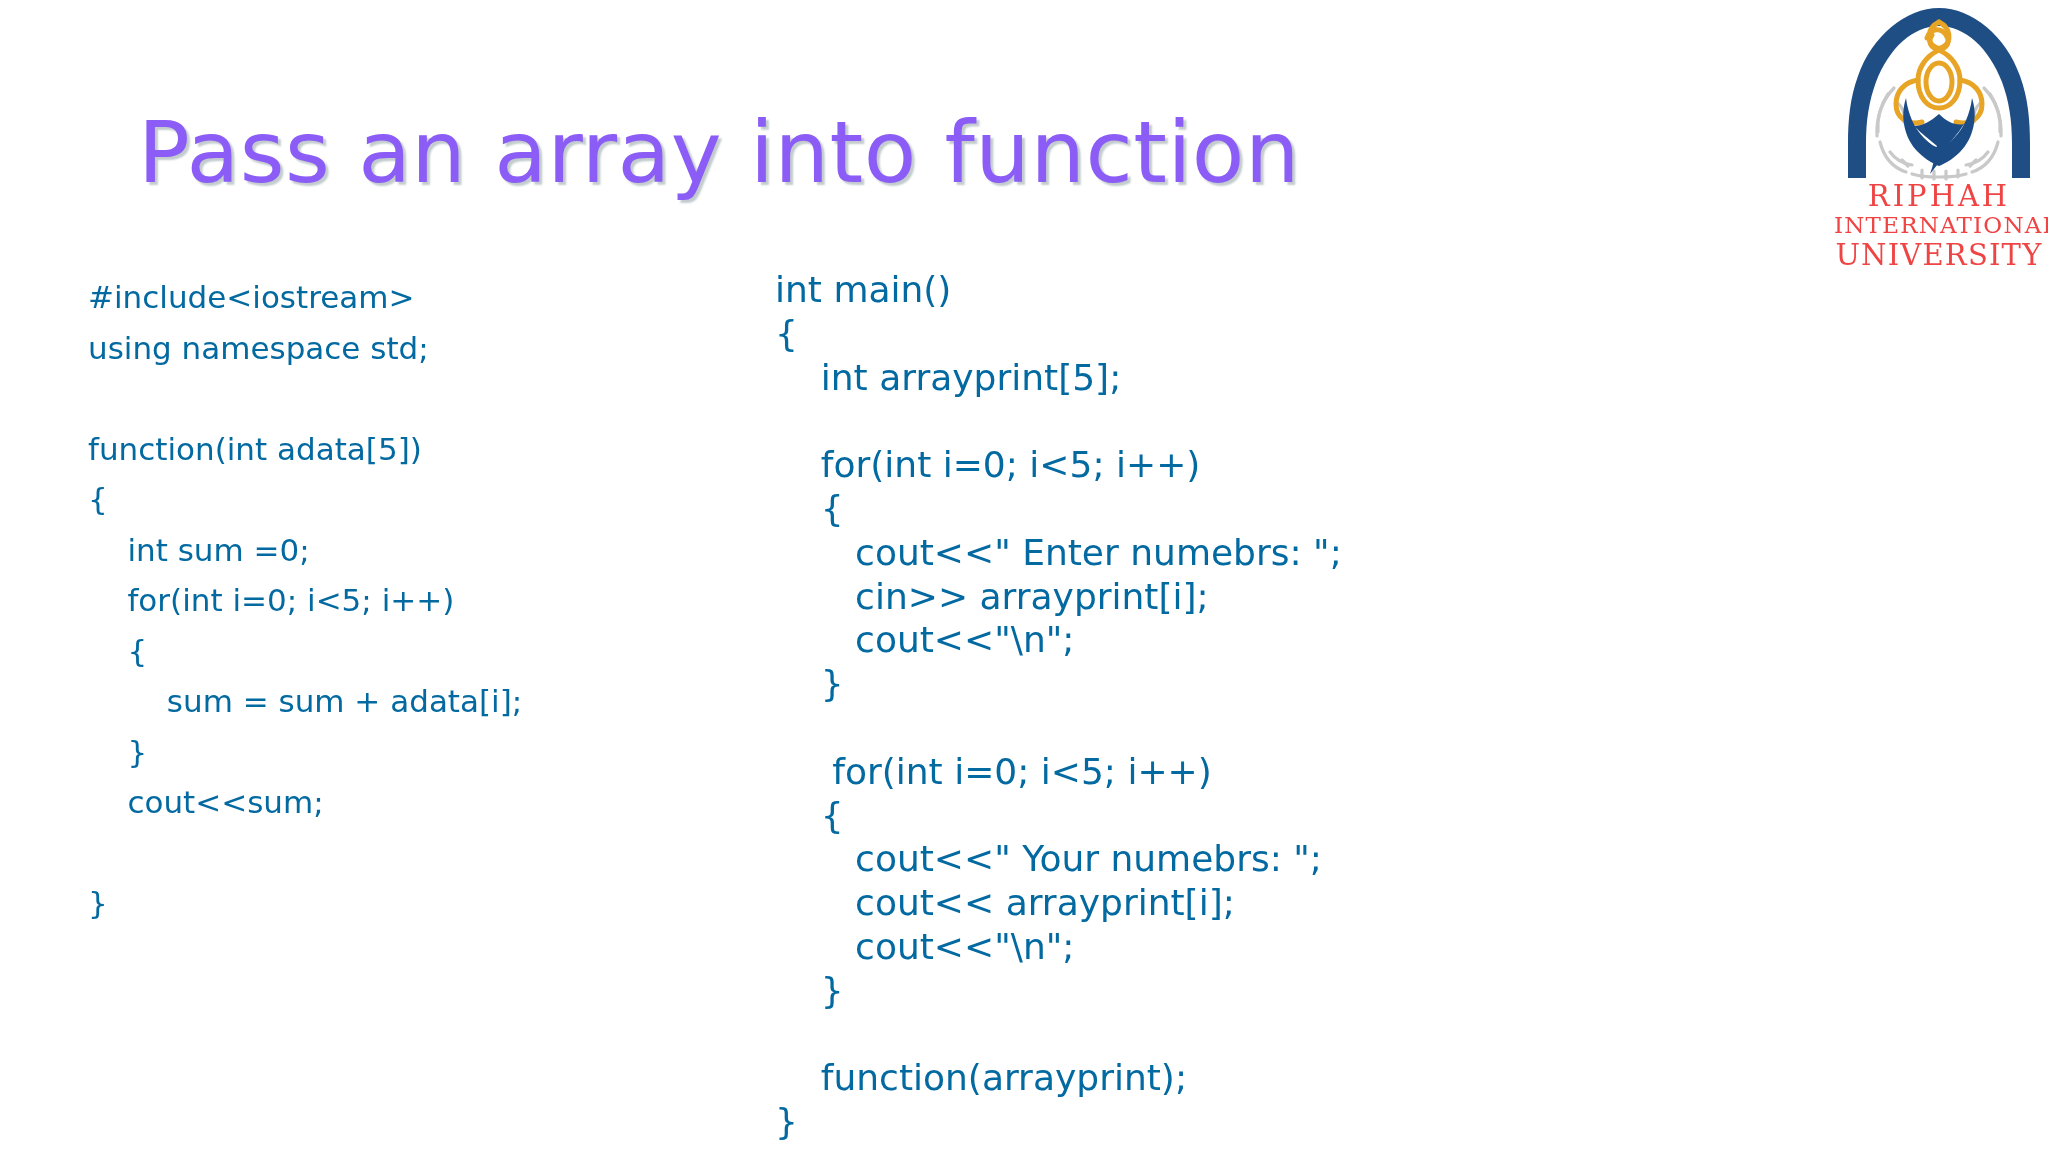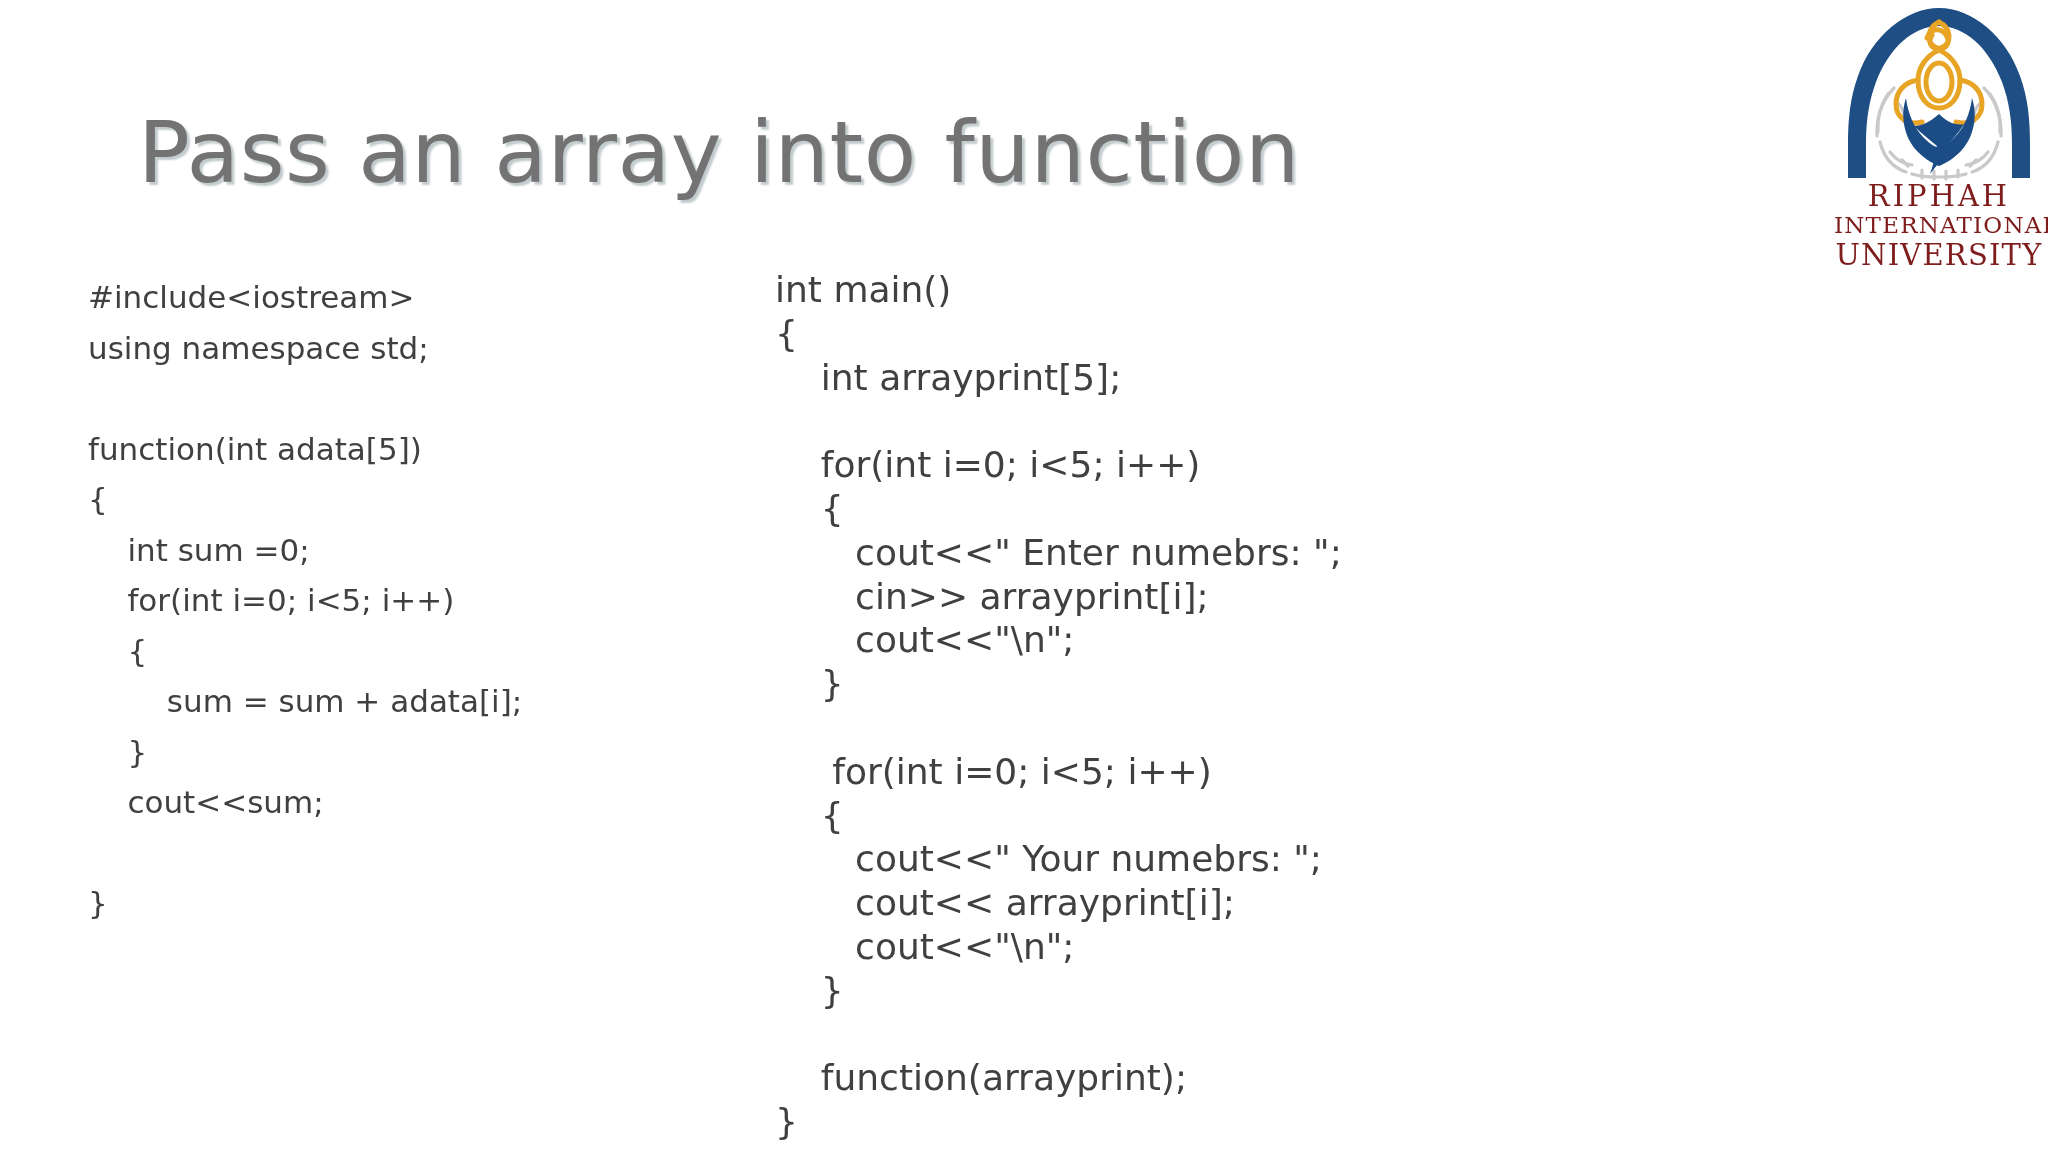--- a/index.html
+++ b/index.html
@@ -16,31 +16,31 @@
   }
 
   
   #slide-title {
     position: absolute;
     left: 138px;
     top: 107px;
     font-family: "DejaVu Sans", sans-serif;
     font-size: 86px;
     font-weight: 400;
-    color: #737373;
+    color: #8b5cf6;
     letter-spacing: 0.5px;
     white-space: nowrap;
     text-shadow: 3px 3px 2px rgba(120,140,145,0.45);
     line-height: 1.05;
   }
 
   
   .code-col {
     position: absolute;
-    color: #404040;
+    color: #0369a1;
     font-family: "DejaVu Sans", sans-serif;
     font-weight: 400;
     white-space: pre-wrap;
   }
 
   #code-left {
     left: 88px;
     top: 272px;
     width: 500px;
     font-size: 31px;
@@ -75,21 +75,21 @@
     display: block;
     width: 210px;
     height: 282px;
   }
   .logo-text {
     position: absolute;
     left: 0;
     width: 210px;
     text-align: center;
     font-family: "DejaVu Serif", serif;
-    color: #7f1d1d;
+    color: #ef4444;
     letter-spacing: 1px;
     line-height: 1;
   }
   #logo-riphah { top: 180px; font-size: 29px; letter-spacing: 3px; }
   #logo-international { top: 212px; font-size: 23px; letter-spacing: 1.2px; }
   #logo-university { top: 239px; font-size: 29px; letter-spacing: 1.2px; }
 </style>
 </head>
 <body>
 

